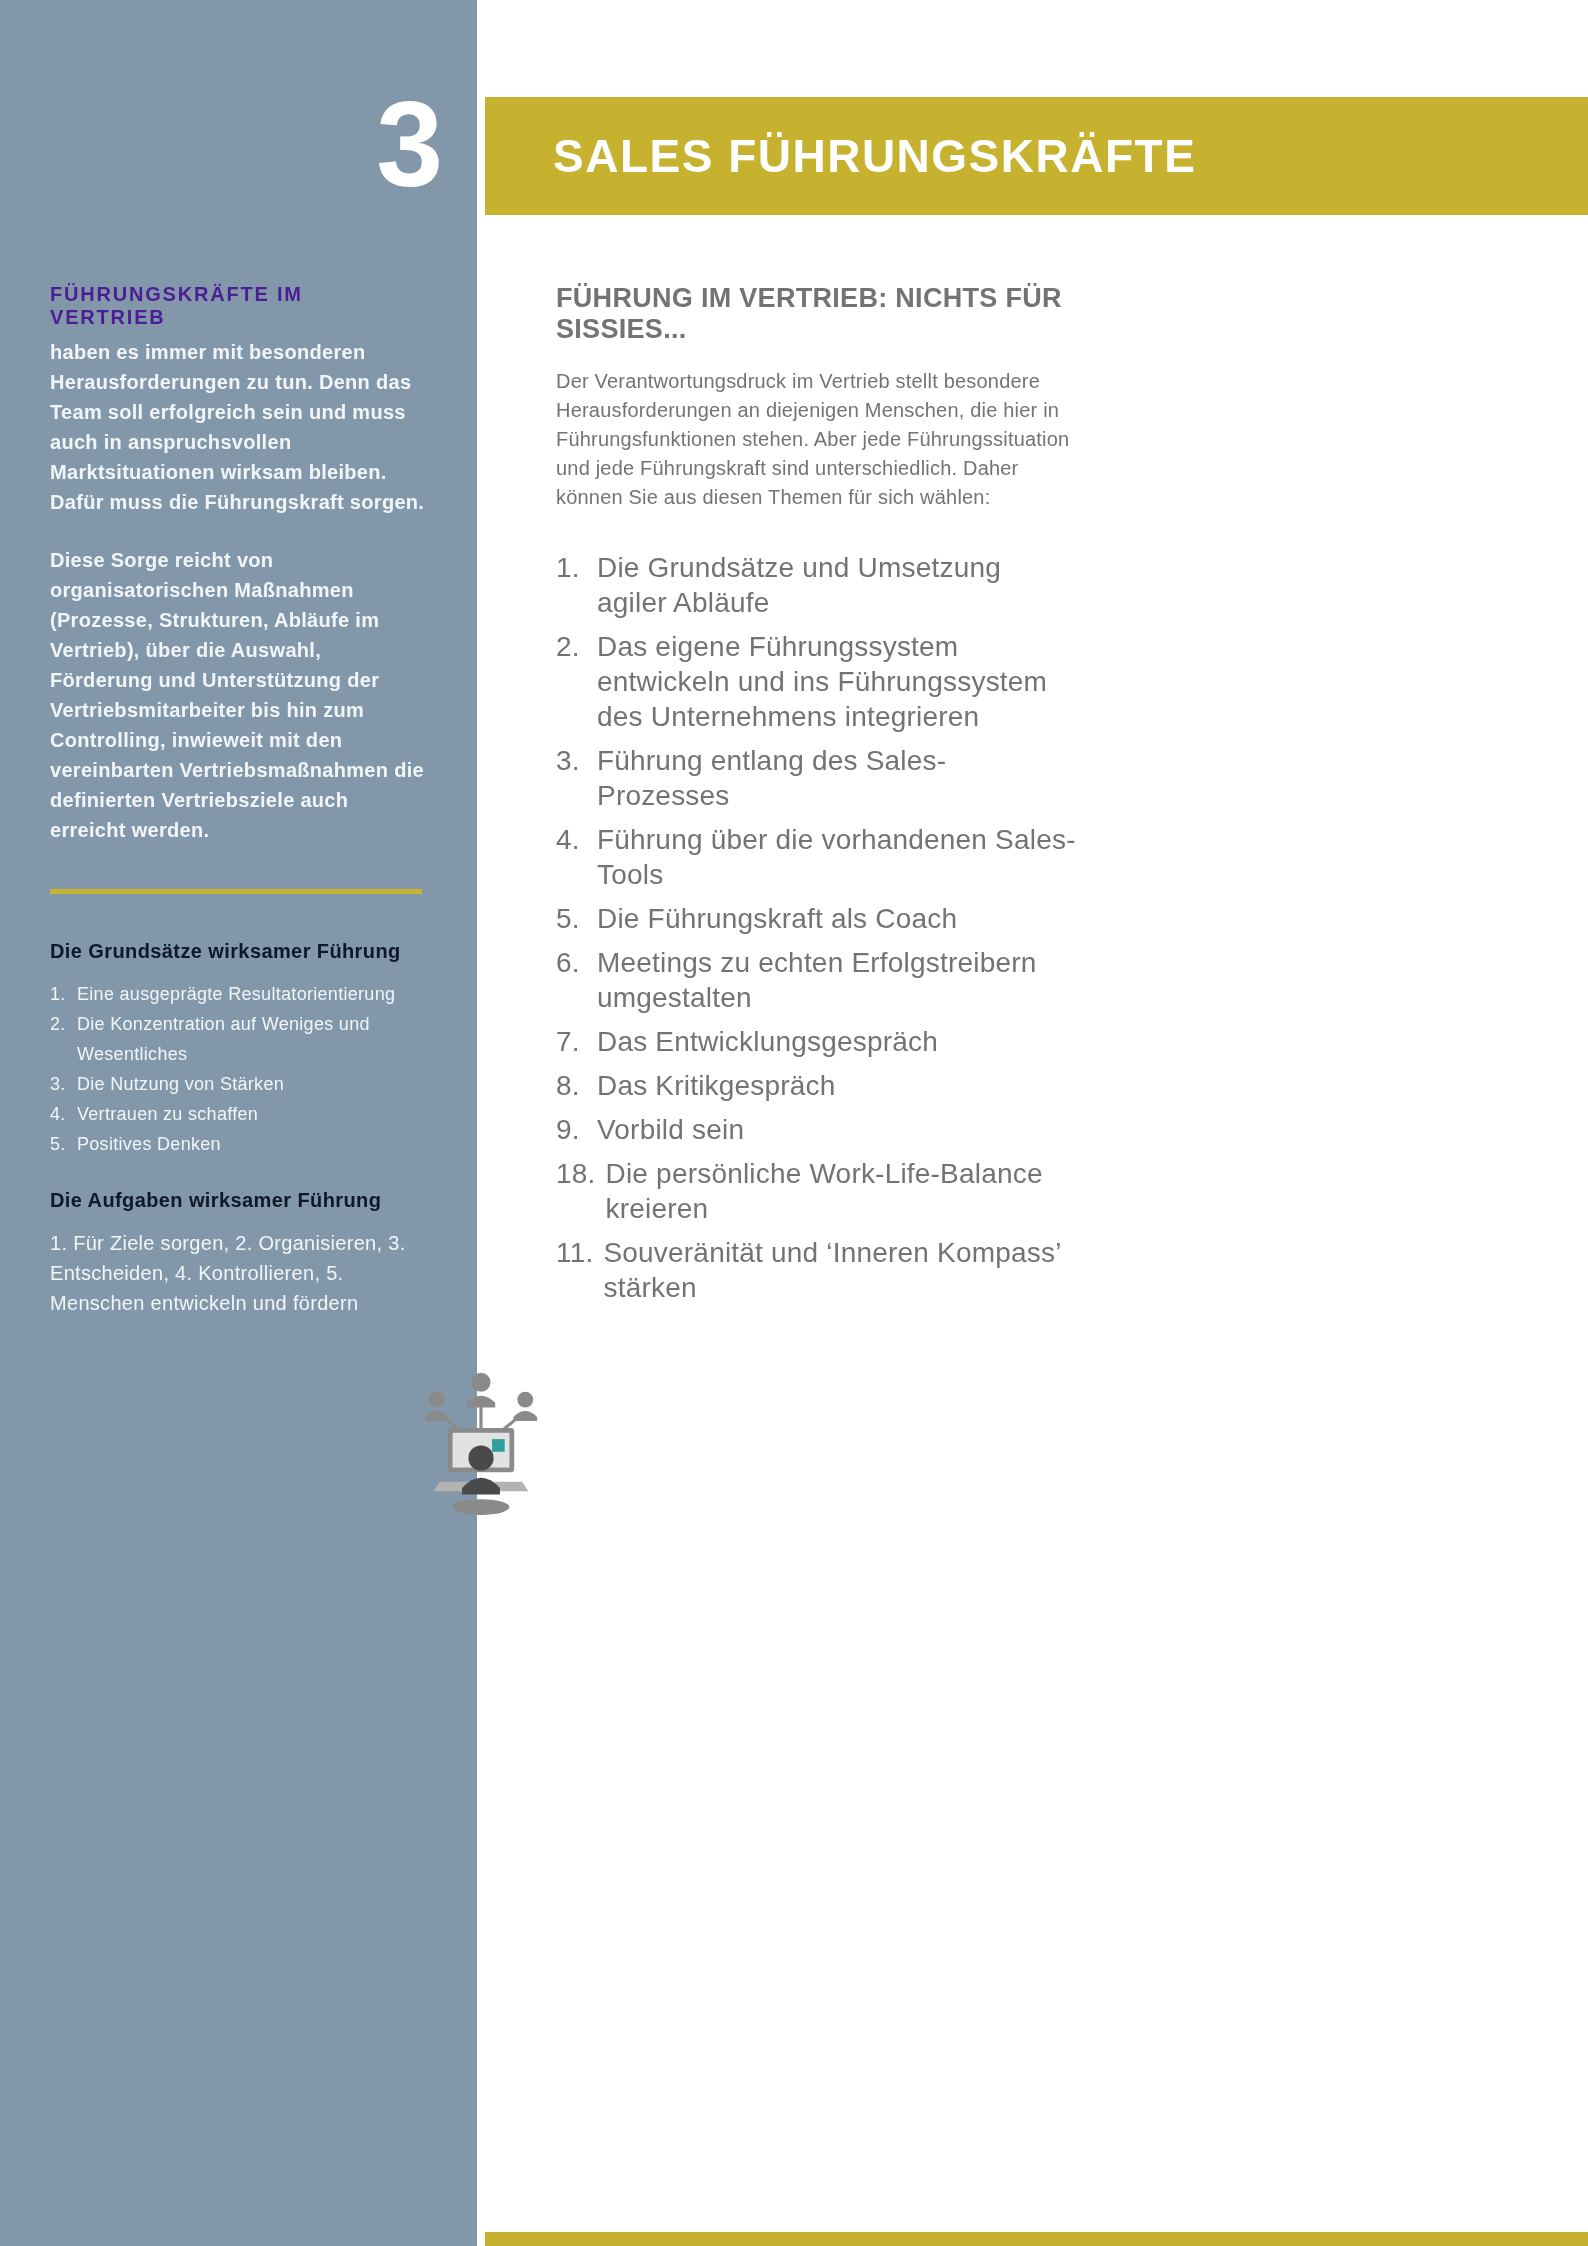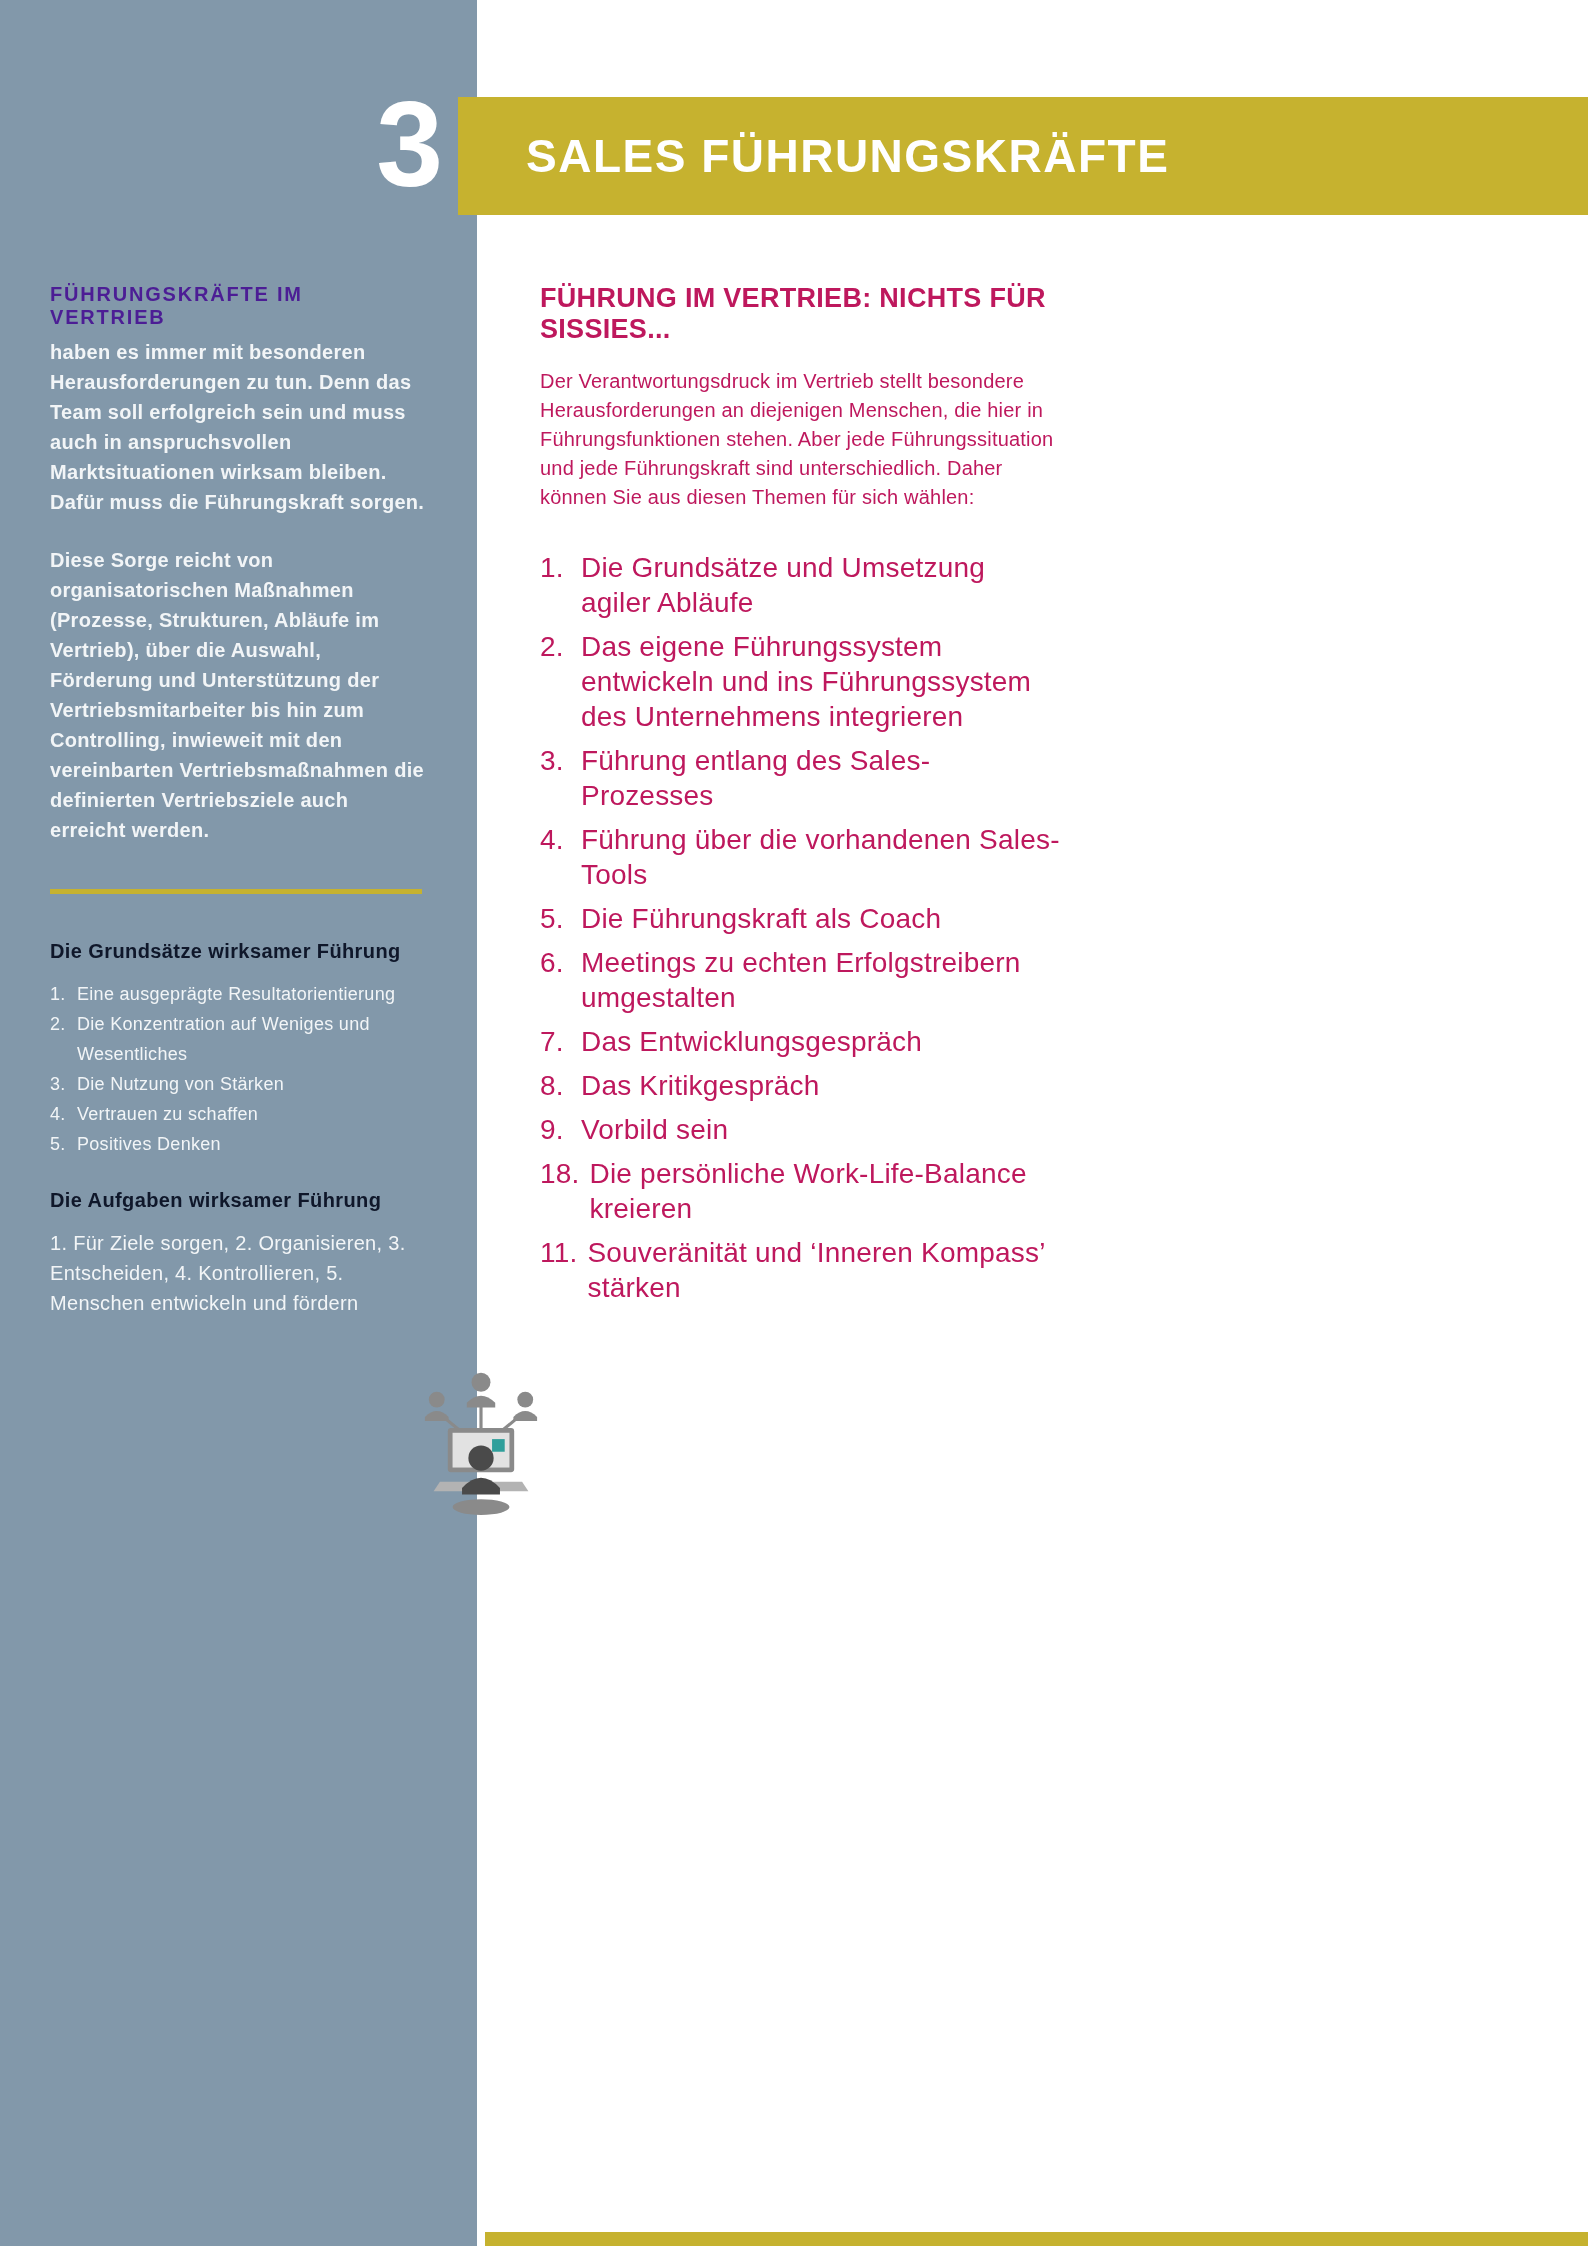--- a/index.html
+++ b/index.html
@@ -82,44 +82,44 @@
   }
   .sidebar-tasks-text {
     font-size: 20px;
     line-height: 30px;
     letter-spacing: 0.3px;
   }
 
   
   .banner {
     position: absolute;
-    left: 458px;
+    left: 485px;
     right: 0;
     top: 97px;
     height: 118px;
     background: #c6b22f;
     display: flex;
     align-items: center;
   }
   .banner-title {
     color: #ffffff;
     font-size: 46px;
     font-weight: bold;
     letter-spacing: 1.5px;
     padding-left: 68px;
     white-space: nowrap;
   }
 
   
   .main-content {
     position: absolute;
-    left: 540px;
+    left: 556px;
     top: 283px;
     width: 520px;
-    color: #be185d;
+    color: #737373;
   }
   .main-heading {
     font-size: 27px;
     font-weight: bold;
     letter-spacing: 0.3px;
     margin-bottom: 22px;
   }
   .main-intro {
     font-size: 20px;
     line-height: 29px;

